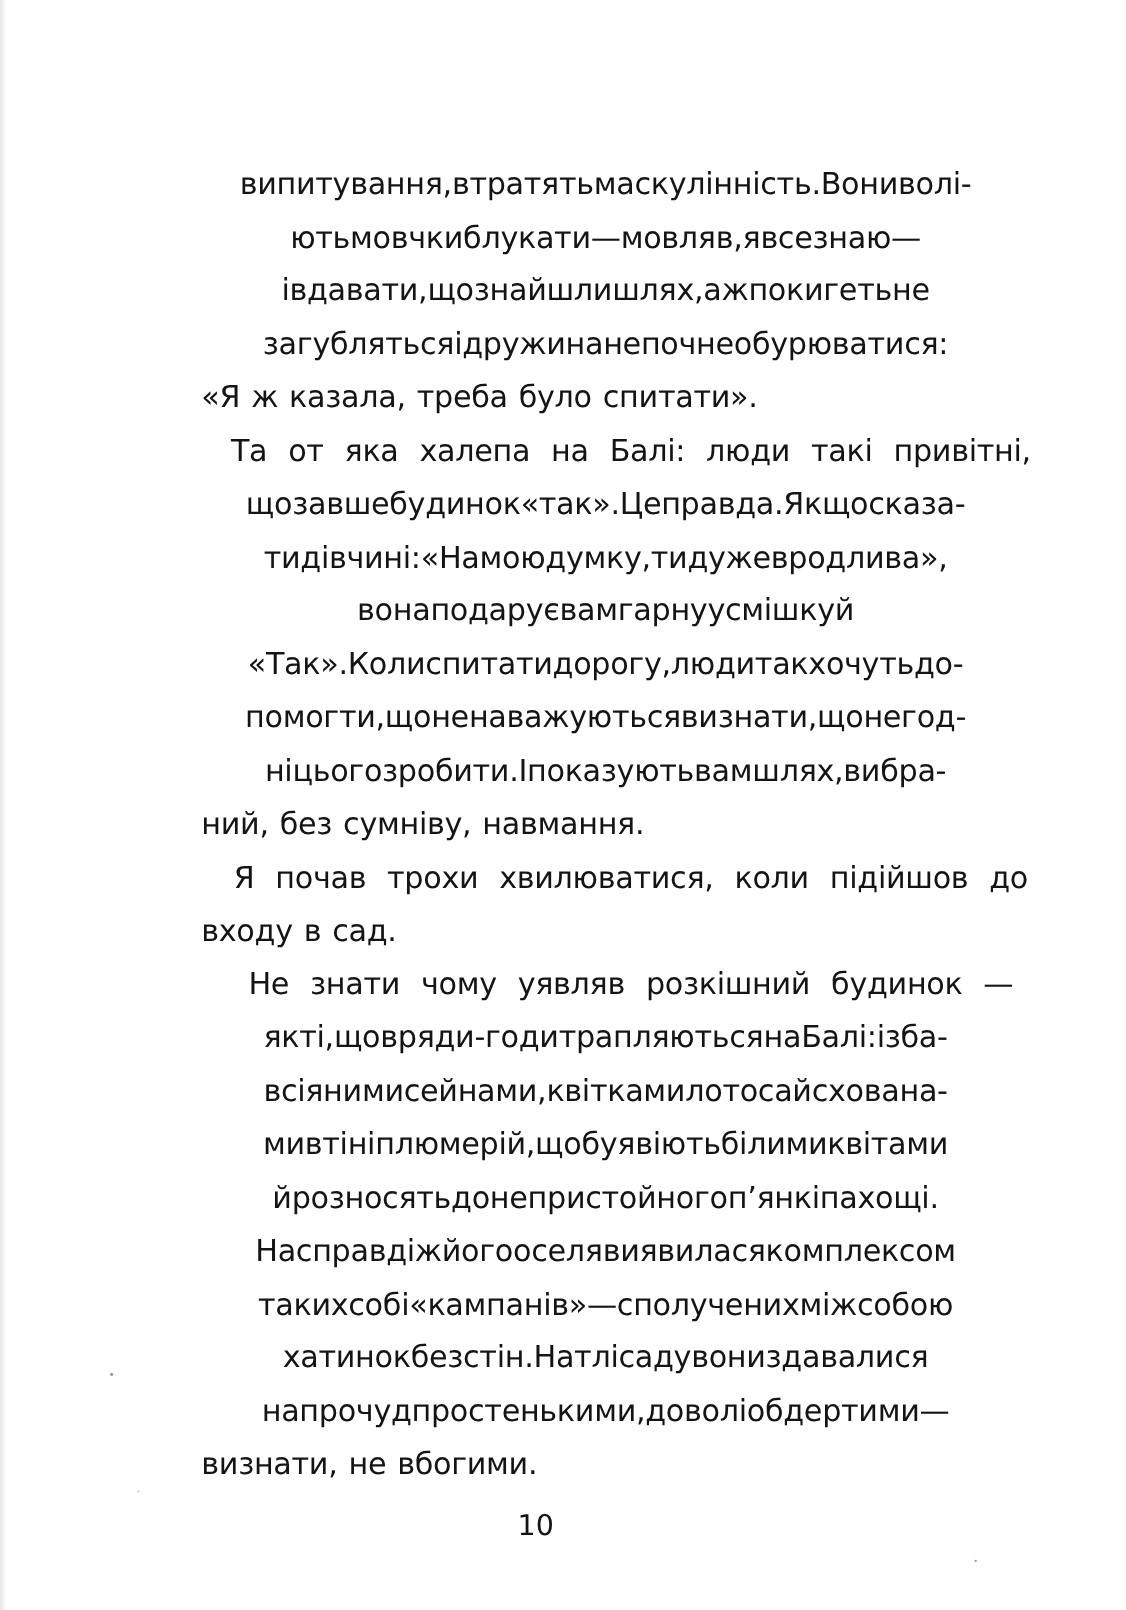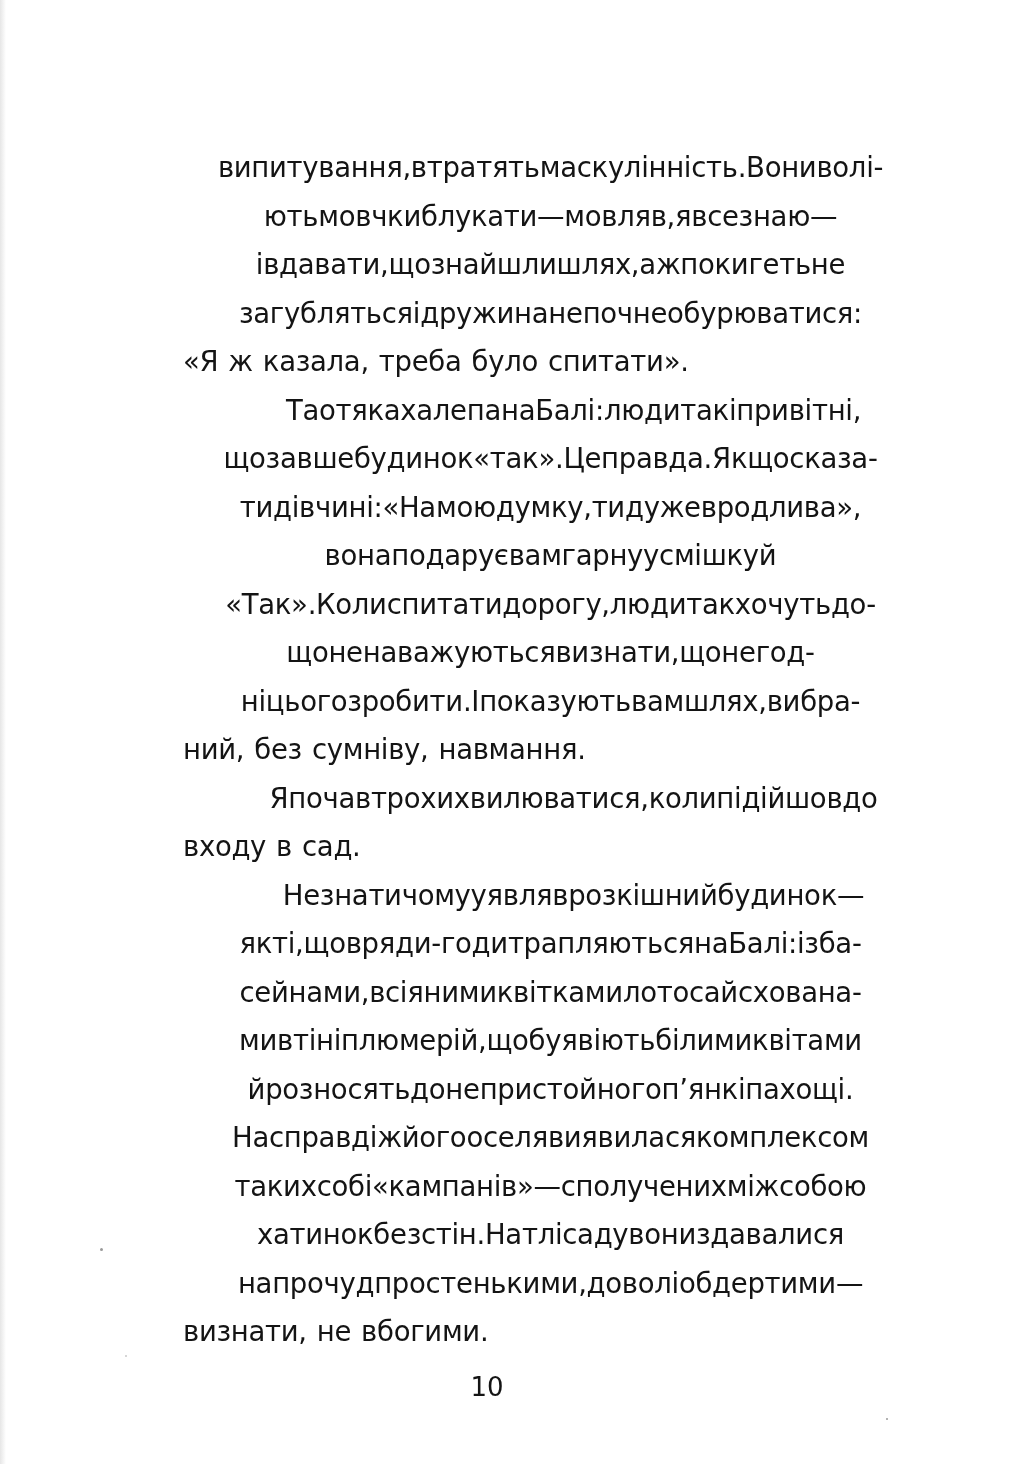--- a/index.html
+++ b/index.html
@@ -36,20 +36,21 @@
       white-space: nowrap;
       display: flex;
       justify-content: center;
       letter-spacing: -0.3px;
     }
     .line.last {
       justify-content: flex-start;
     }
     .line.indent {
       padding-left: 46px;
+      gap: 19px;
     }
     .line span.w {
       display: inline-block;
     }
     .line.last span.w {
       margin-right: 10px;
     }
     .page-number {
       position: absolute;
       left: 0;
@@ -163,20 +164,21 @@
       <span class="w">«Так».</span>
       <span class="w">Коли</span>
       <span class="w">спитати</span>
       <span class="w">дорогу,</span>
       <span class="w">люди</span>
       <span class="w">так</span>
       <span class="w">хочуть</span>
       <span class="w">до-</span>
     </div>
     <div class="line">
+      <span class="w">помогти,</span>
       <span class="w">що</span>
       <span class="w">не</span>
       <span class="w">наважуються</span>
       <span class="w">визнати,</span>
       <span class="w">що</span>
       <span class="w">не</span>
       <span class="w">год-</span>
     </div>
     <div class="line">
       <span class="w">ні</span>
@@ -222,22 +224,22 @@
       <span class="w">ті,</span>
       <span class="w">що</span>
       <span class="w">вряди-годи</span>
       <span class="w">трапляються</span>
       <span class="w">на</span>
       <span class="w">Балі:</span>
       <span class="w">із</span>
       <span class="w">ба-</span>
     </div>
     <div class="line">
+      <span class="w">всіяними</span>
       <span class="w">сейнами,</span>
-      <span class="w">всіяними</span>
       <span class="w">квітками</span>
       <span class="w">лотоса</span>
       <span class="w">й</span>
       <span class="w">схована-</span>
     </div>
     <div class="line">
       <span class="w">ми</span>
       <span class="w">в</span>
       <span class="w">тіні</span>
       <span class="w">плюмерій,</span>

